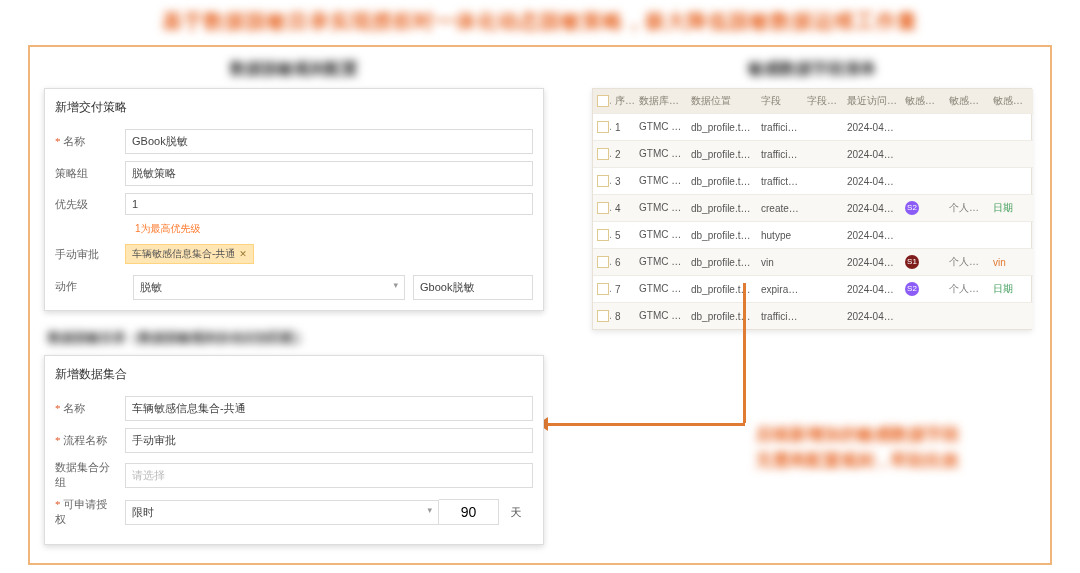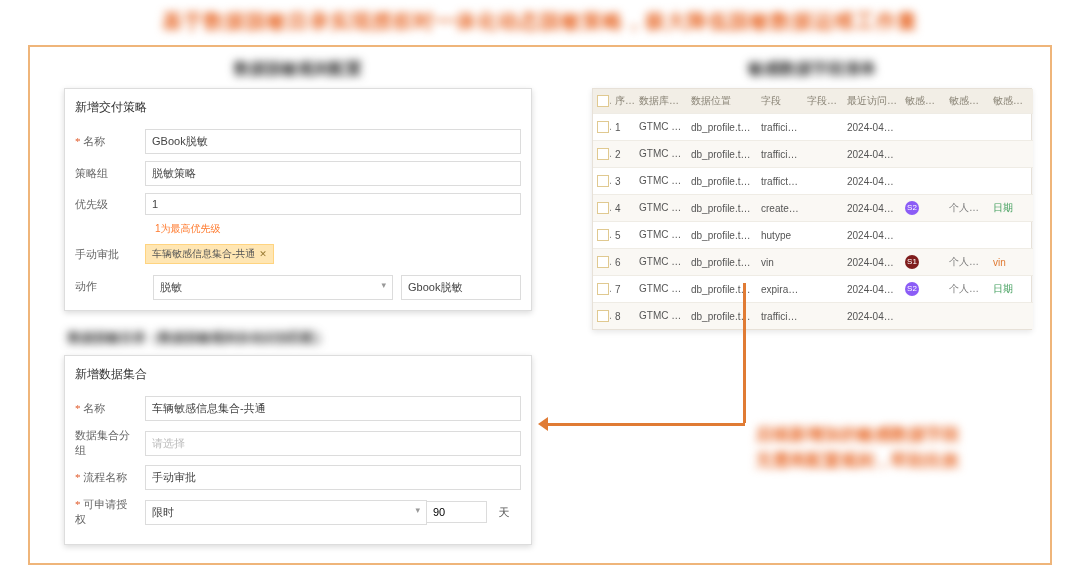--- a/index.html
+++ b/index.html
@@ -1,36 +1,36 @@
 <!DOCTYPE html>
 <html><head>
 <meta charset="utf-8">
 <style>
   * { box-sizing: border-box; margin: 0; padding: 0; }
   body { font-family: "Microsoft YaHei", Arial, sans-serif; background: #fff; width: 1080px; height: 573px; position: relative; }
   .headline { text-align: center; padding: 8px 0 4px; font-weight: 700; font-size: 20px; color: #e86a2a; letter-spacing: 1px; filter: blur(4px); }
-  .frame { border: 2px solid #efb57a; margin: 6px 28px 0 28px; height: 520px; position: relative; padding: 10px 18px 14px 34px; display: flex; gap: 60px; }
+  .frame { border: 2px solid #efb57a; margin: 6px 28px 0 28px; height: 520px; position: relative; padding: 10px 18px 14px 14px; display: flex; gap: 48px; }
   .leftcol { width: 510px; display: flex; flex-direction: column; }
   .rightcol { width: 440px; display: flex; flex-direction: column; }
   .section-title { text-align: center; font-size: 16px; font-weight: 600; color: #333; margin: 2px 0 8px 0; filter: blur(4px); }
   .panel { background: #fff; border: 1px solid #ddd; box-shadow: 0 2px 6px rgba(0,0,0,.15); padding: 8px 10px 10px 10px; position: relative; z-index: 2; }
   .panel-title { font-size: 12px; color: #333; padding: 2px 0 6px 0; }
   .form-row { display: flex; align-items: center; font-size: 11px; color: #555; margin: 7px 0; }
   .form-label { width: 70px; padding-right: 10px; color: #666; font-family: Liberation Serif, serif; }
   .form-label.req::before { content: "* "; color: #e05a2a; }
   .form-control { flex: 1; border: 1px solid #dcdcdc; padding: 4px 6px; font-size: 11px; color: #444; background: #fff; min-height: 22px; display: flex; align-items: center; }
   .tag { background: #ffe6b3; border: 1px solid #ffd480; padding: 2px 6px; font-size: 10px; color: #555; display: inline-flex; align-items: center; gap: 4px; }
   .tag-x { font-size: 9px; color: #997a33; }
   .hint { font-size: 10px; color: #ff7a2e; margin-left: 70px; padding-left: 10px; }
   .action-row { display: flex; gap: 8px; font-size: 11px; margin-top: 10px; }
   .dropdown { flex: 1; border: 1px solid #dcdcdc; padding: 4px 6px; min-height: 22px; display: flex; justify-content: space-between; align-items: flex-start; color: #444; }
   .chev { font-size: 9px; color: #999; }
   .sidebox { width: 120px; border: 1px solid #dcdcdc; padding: 4px 6px; min-height: 22px; color: #444; }
   .mid-subtitle { font-size: 13px; font-weight: 600; color: #333; margin: 18px 0 8px 4px; filter: blur(4px); }
-  .num-input { width: 60px; border: 1px solid #dcdcdc; border-left: none; padding: 4px 6px; font-size: 11px; }
+  .num-input { width: 60px; border: 1px solid #dcdcdc; border-left: none; padding: 4px 6px; text-align: center; font-size: 14px; }
   .suffix { width: 34px; text-align: center; font-size: 11px; color: #555; }
   
   .tbl-wrap { border: 1px solid #e7e1d8; box-shadow: 0 2px 6px rgba(0,0,0,.1); background: #fff; }
   table { width: 100%; border-collapse: collapse; font-size: 10px; color: #555; table-layout: fixed; }
   thead th { background: #f2eee6; color: #8a8476; font-weight: 400; padding: 5px 4px; text-align: left; white-space: nowrap; overflow: hidden; text-overflow: ellipsis; }
   tbody td { padding: 6px 4px; border-top: 1px solid #efece5; white-space: nowrap; overflow: hidden; text-overflow: ellipsis; }
   tbody tr:nth-child(even){ background:#faf8f4; }
   .chk { width: 12px; height: 12px; border: 1px solid #e0c990; display: inline-block; vertical-align: middle; background: #fff; }
   .badge { display: inline-block; width: 14px; height: 14px; border-radius: 50%; color: #fff; text-align: center; line-height: 14px; font-size: 8px; }
   .badge.g { background: #8b5cf6; }
@@ -94,26 +94,26 @@
     <div class="mid-subtitle">数据脱敏目录（数据脱敏规则自动识别匹配）</div>
 
     <div class="panel">
       <div class="panel-title">新增数据集合</div>
 
       <div class="form-row">
         <div class="form-label req">名称</div>
         <div class="form-control">车辆敏感信息集合-共通</div>
       </div>
       <div class="form-row">
+        <div class="form-label req">流程名称</div>
+        <div class="form-control">手动审批</div>
+      </div>
+      <div class="form-row">
         <div class="form-label">数据集合分组</div>
         <div class="form-control placeholder">请选择</div>
-      </div>
-      <div class="form-row">
-        <div class="form-label req">流程名称</div>
-        <div class="form-control">手动审批</div>
       </div>
       <div class="form-row">
         <div class="form-label req">可申请授权</div>
         <div class="dropdown" style="flex:1;">
           <span>限时</span>
           <span class="chev">▾</span>
         </div>
         <input class="num-input" value="90" style="">
         <div class="suffix">天</div>
       </div>

